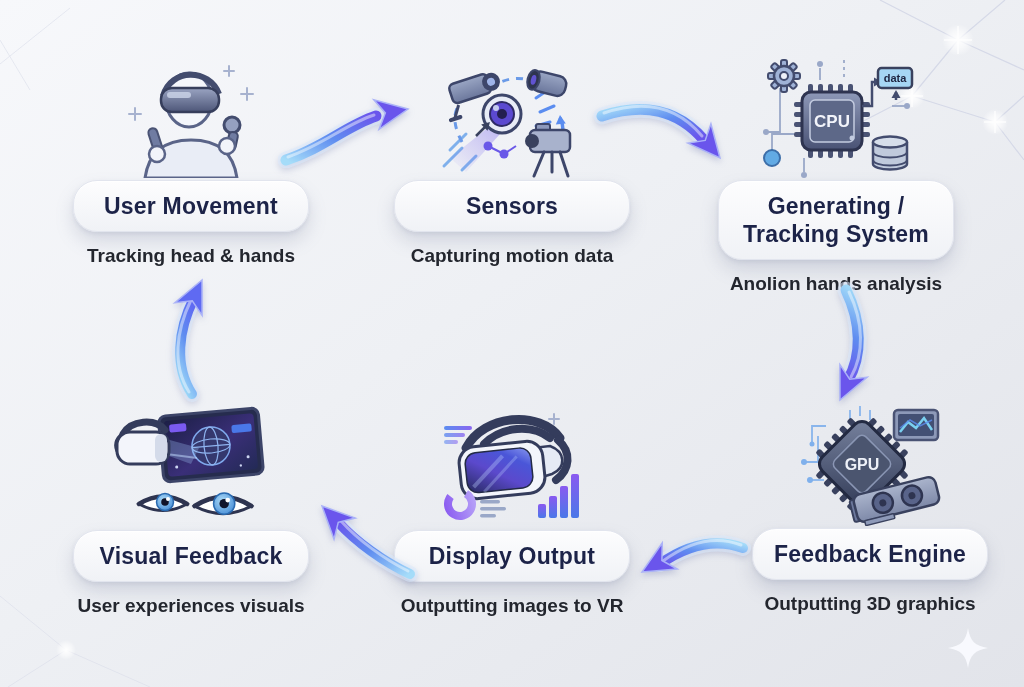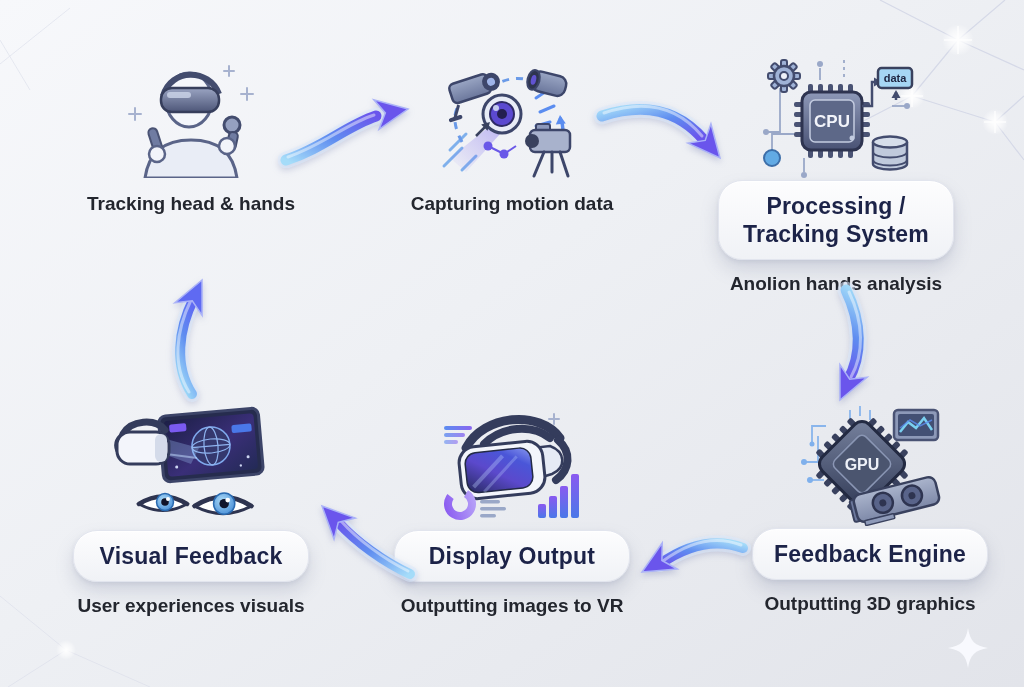--- a/index.html
+++ b/index.html
@@ -99,20 +99,23 @@
         <circle cx="46" cy="100" r="8" fill="#f2f4fa" stroke="#5a6488" stroke-width="2.5"></circle>
         <circle cx="121" cy="71" r="8" fill="#95a0c0" stroke="#434c6e" stroke-width="3"></circle>
         <rect x="117" y="78" width="9" height="18" rx="4" fill="#707ca2" stroke="#434c6e" stroke-width="2" transform="rotate(12 121 86)"></rect>
         <circle cx="116" cy="92" r="8" fill="#f2f4fa" stroke="#5a6488" stroke-width="2.5"></circle>
         <ellipse cx="78" cy="46" rx="23" ry="27" fill="#f4f6fb" stroke="#5a6488" stroke-width="3"></ellipse>
         <path d="M52,42 C60,14 98,14 108,40" fill="none" stroke="#434c6e" stroke-width="6"></path>
         <rect x="50" y="34" width="58" height="24" rx="11" fill="url(#hgrad)" stroke="#363e5c" stroke-width="2.5"></rect>
         <rect x="56" y="38" width="24" height="6" rx="3" fill="#cdd6ea" opacity=".8"></rect>
       </svg>
     </div>
+    <div class="pill">
+      <div class="title">User Movement</div>
+    </div>
     <div class="subtitle">Tracking head &amp; hands</div>
   </div>
 
   <div class="node pos-sensors">
     <div class="icon-box">
       <svg width="160" height="124" viewBox="0 0 160 124">
         <defs>
           <linearGradient id="camg" x1="0" y1="0" x2="0" y2="1">
             <stop offset="0%" stop-color="#9aa6c4"></stop>
               <stop offset="100%" stop-color="#6b779c"></stop>
@@ -161,20 +164,23 @@
         <circle cx="70" cy="60" r="19" fill="#e8ecf6" stroke="#3d466a" stroke-width="3"></circle>
         <circle cx="70" cy="60" r="12" fill="#5b49d0" stroke="#2e2a66" stroke-width="2"></circle>
         <circle cx="70" cy="60" r="5" fill="#241f50"></circle>
         <circle cx="64" cy="54" r="3" fill="#cfd8f2" opacity=".9"></circle>
         <circle cx="56" cy="92" r="4.5" fill="#6a58e8"></circle>
           <circle cx="72" cy="100" r="4.5" fill="#6a58e8"></circle>
         <path d="M56,92 L72,100 L84,92" fill="none" stroke="#6a58e8" stroke-width="2"></path>
         <path d="M44,82 L56,70" stroke="#39415e" stroke-width="2.5"></path>
         <polygon points="0,0 -8,-4.5 -8,4.5" transform="translate(58,68) rotate(-45)" fill="#39415e"></polygon>
       </svg>
+    </div>
+    <div class="pill">
+      <div class="title">Sensors</div>
     </div>
     <div class="subtitle">Capturing motion data</div>
   </div>
 
   <div class="node pos-processing">
     <div class="icon-box">
       <svg width="160" height="124" viewBox="0 0 160 124">
         <defs>
             <linearGradient id="chipg" x1="0" y1="0" x2="0" y2="1">
           <stop offset="0%" stop-color="#8e99b8"></stop>
@@ -241,21 +247,21 @@
         <text x="139" y="28" text-anchor="middle" font-family="Liberation Sans, sans-serif" font-size="11" font-weight="700" fill="#1e2440">data</text>
         <g transform="translate(134,102)">
           <path d="M-17,-14 V8 A17,5.5 0 0 0 17,8 V-14" fill="#c0cadc" stroke="#434c6e" stroke-width="2.5"></path>
           <path d="M-17,-4 A17,5.5 0 0 0 17,-4" fill="none" stroke="#434c6e" stroke-width="2"></path>
           <path d="M-17,4 A17,5.5 0 0 0 17,4" fill="none" stroke="#434c6e" stroke-width="2"></path>
           <ellipse cx="0" cy="-14" rx="17" ry="5.5" fill="#d6deea" stroke="#434c6e" stroke-width="2.5"></ellipse>
         </g>
       </svg>
     </div>
     <div class="pill">
-      <div class="title">Processing / Tracking System</div>
+      <div class="title">Generating / Tracking System</div>
     </div>
     <div class="subtitle">Anolion hands analysis</div>
   </div>
 
   <div class="node pos-visual">
     <div class="icon-box">
       <svg width="160" height="124" viewBox="0 0 160 124">
         <defs>
           <linearGradient id="spaceg" x1="0" y1="0" x2="1" y2="1">
             <stop offset="0%" stop-color="#1c1f46"></stop>

